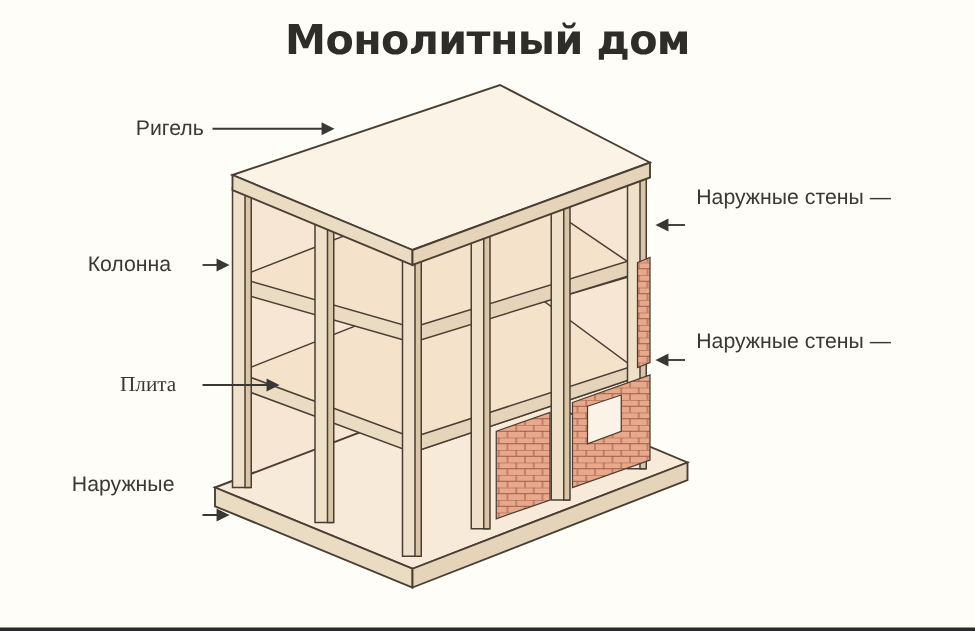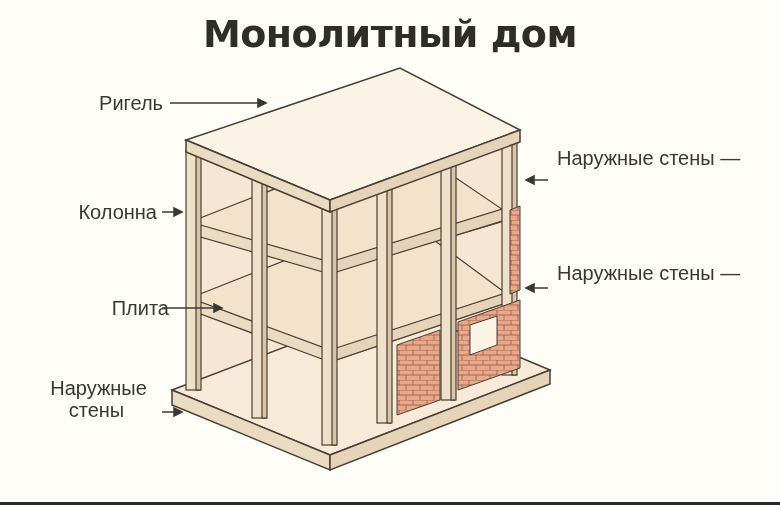--- a/index.html
+++ b/index.html
@@ -5,24 +5,24 @@
   html, body { margin: 0; padding: 0; }
   body {
     width: 780px; height: 505px; overflow: hidden;
     background: #fefdf8;
     font-family: "Liberation Sans", sans-serif;
     position: relative;
   }
   .title {
     position: absolute; left: 0; width: 780px; top: 12px;
     text-align: center; font-family: "DejaVu Sans", sans-serif;
-    font-weight: bold; font-size: 38px; color: #2f2d2a; letter-spacing: -0.5px;
+    font-weight: bold; font-size: 33px; color: #2f2d2a; letter-spacing: -0.5px;
   }
   .label {
-    position: absolute; font-size: 20px; color: #3a3835; line-height: 22px;
+    position: absolute; font-size: 17px; color: #3a3835; line-height: 22px;
   }
   .label.right { text-align: right; }
   .label.left { text-align: right; }
   svg.diagram { position: absolute; left: 0; top: 0; }
   .bottom-bar { position: absolute; left: 0; bottom: 0; width: 780px; height: 3px; background: #2a2a2a; }
 </style>
 </head>
 <body>
 
 <div class="title">Монолитный дом</div>
@@ -94,29 +94,28 @@
     <line x1="548" y1="180" x2="530" y2="180"></line>
       <polygon points="526,180 534,176 534,184"></polygon>
     <line x1="548" y1="288" x2="530" y2="288"></line>
       <polygon points="526,288 534,284 534,292"></polygon>
   </g>
 </svg>
 
 <div class="label left" style="left:60px; top:92px; width:103px;">
   <span>Ригель</span>
 </div>
-<div class="label left" style="left:50px; top:201px; width:107px;">
+<div class="label left" style="left:50px; top:201px; width:107px;text-align:center;">
   <span>Колонна</span>
 </div>
-<div class="label left" style="left:62px; top:297px; width:107px;">
+<div class="label left" style="left:34px; top:297px; width:107px;font-family:Liberation Serif, serif;">
   <span>Плита</span>
 </div>
 <div class="label left" style="left:40px; top:377px; width:117px; text-align:center;">
   <div>Наружные</div>
-  <div style="padding-right:4px;">стены</div>
 </div>
 <div class="label right" style="left:557px; top:147px;">
   <div>Наружные стены —</div>
 </div>
 <div class="label right" style="left:557px; top:262px;">
   <div>Наружные стены —</div>
 </div>
 
 <div class="bottom-bar"></div>
 

